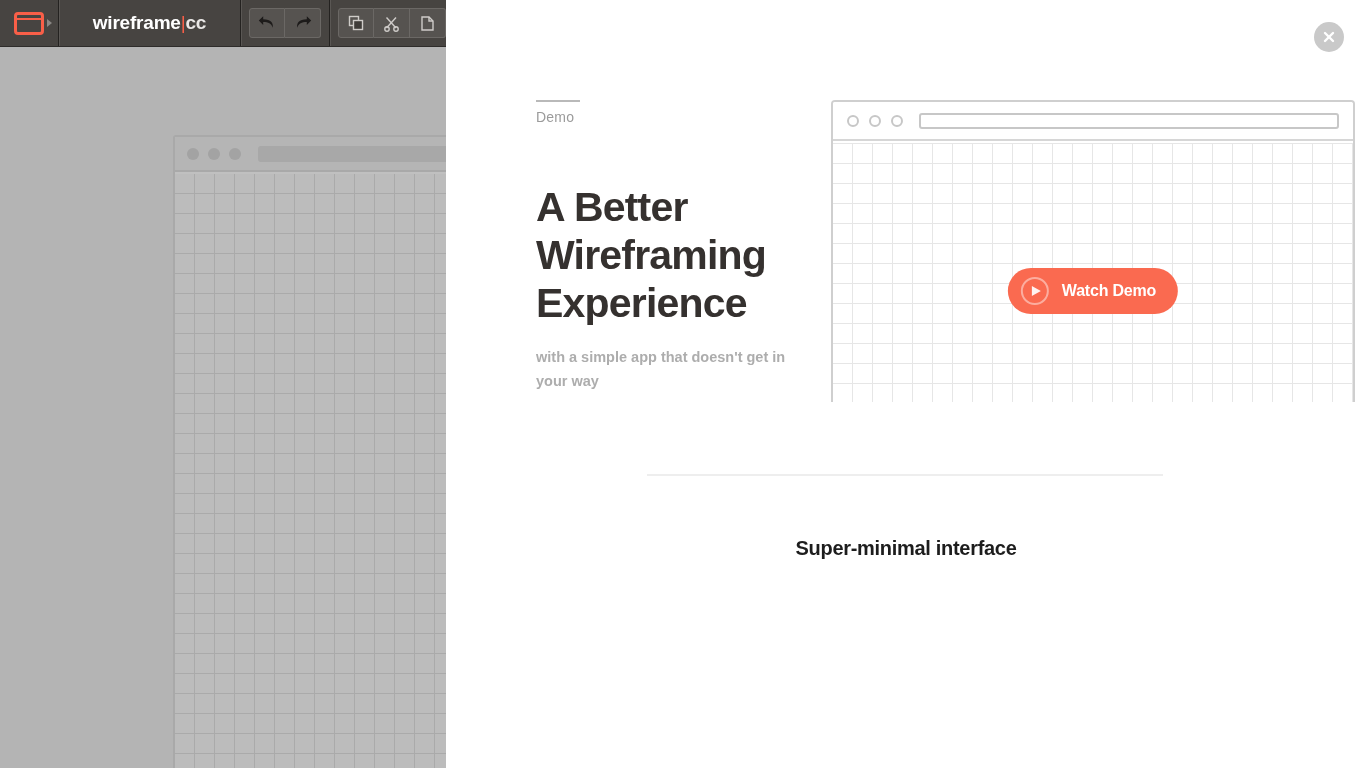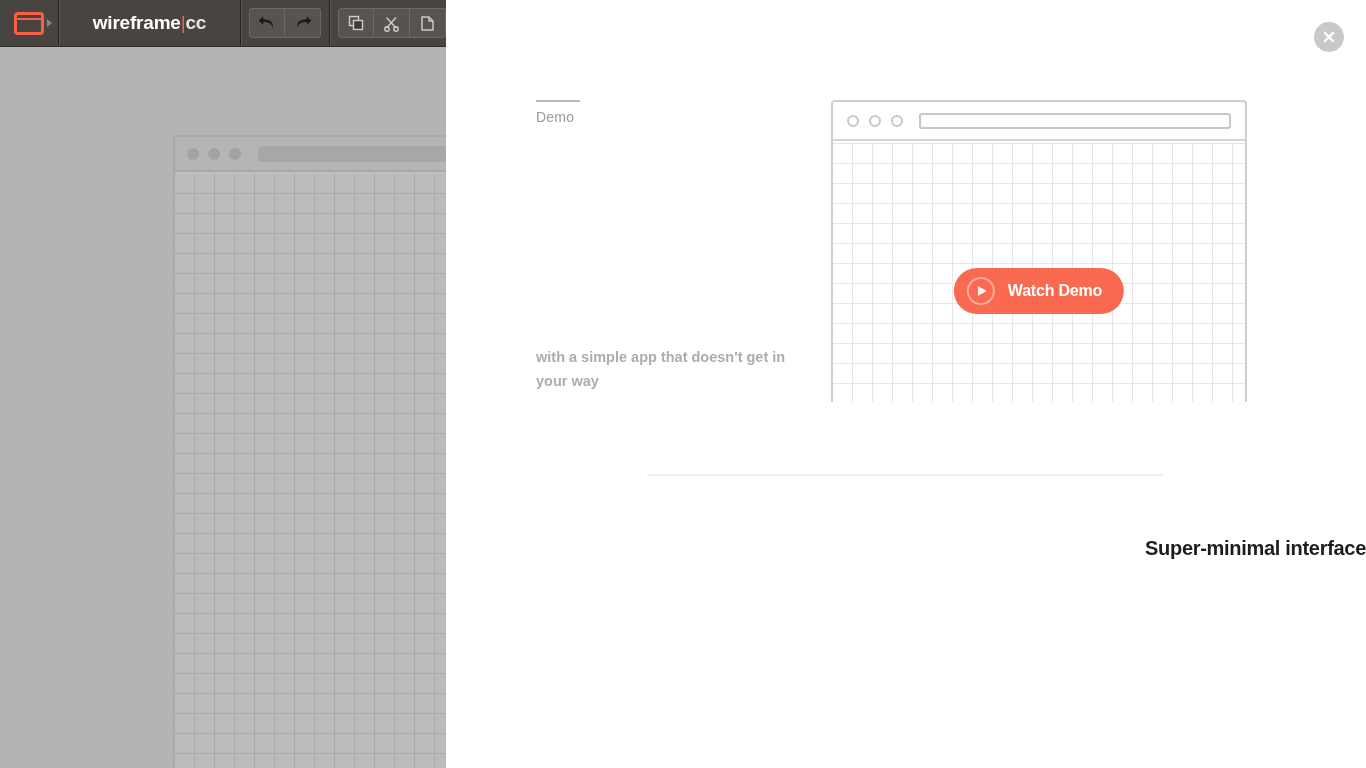--- a/index.html
+++ b/index.html
@@ -125,21 +125,21 @@
   #subhead {
     position: absolute; left: 90px; top: 345px;
     width: 260px;
     font-size: 14.5px; line-height: 24px; font-weight: bold;
     color: #adadad;
   }
 
   
   #mock-window {
     position: absolute; left: 385px; top: 100px;
-    width: 416px; height: 302px;
+    width: 524px; height: 302px;
     border: 2px solid #cfcfcf;
     border-bottom: none;
     border-radius: 4px 4px 0 0;
     background: #ffffff; overflow: hidden;
   }
   #mock-chrome {
     height: 39px; border-bottom: 2px solid #d6d6d6;
     display: flex; align-items: center; padding: 0 14px; gap: 10px;
     background: #ffffff;
   }
@@ -177,21 +177,21 @@
     color: #ffffff; font-size: 16px; font-weight: bold; letter-spacing: -0.2px;
     white-space: nowrap;
   }
 
   #section-rule {
     position: absolute; left: 201px; top: 474px;
     width: 516px; height: 2px; background: #eeeeee;
   }
   #feature-title {
     position: absolute; left: 0; right: 0; top: 537px;
-    text-align: right;
+    text-align: center;
     font-size: 20px; font-weight: bold; color: #1d1d1d; letter-spacing: -0.3px;
   }
 </style>
 </head>
 <body>
 
 <div id="app-root">
 
   <div id="toolbar">
 
@@ -283,20 +283,21 @@
         <line x1="11" y1="3" x2="3" y2="11" stroke="#ffffff" stroke-width="2.4" stroke-linecap="round"></line>
       </svg>
     </span>
   </div>
 
   <div class="eyebrow-wrap">
     <div class="eyebrow-rule"></div>
     <div class="eyebrow-text">Demo</div>
   </div>
 
+  <h1 id="headline">A Better Wireframing Experience</h1>
   <p id="subhead">with a simple app that doesn't get in your way</p>
 
   <div id="mock-window">
     <div id="mock-chrome">
       <span class="mock-dot"></span>
       <span class="mock-dot"></span>
       <span class="mock-dot"></span>
       <span class="mock-addr"></span>
     </div>
     <div id="mock-grid"></div>

